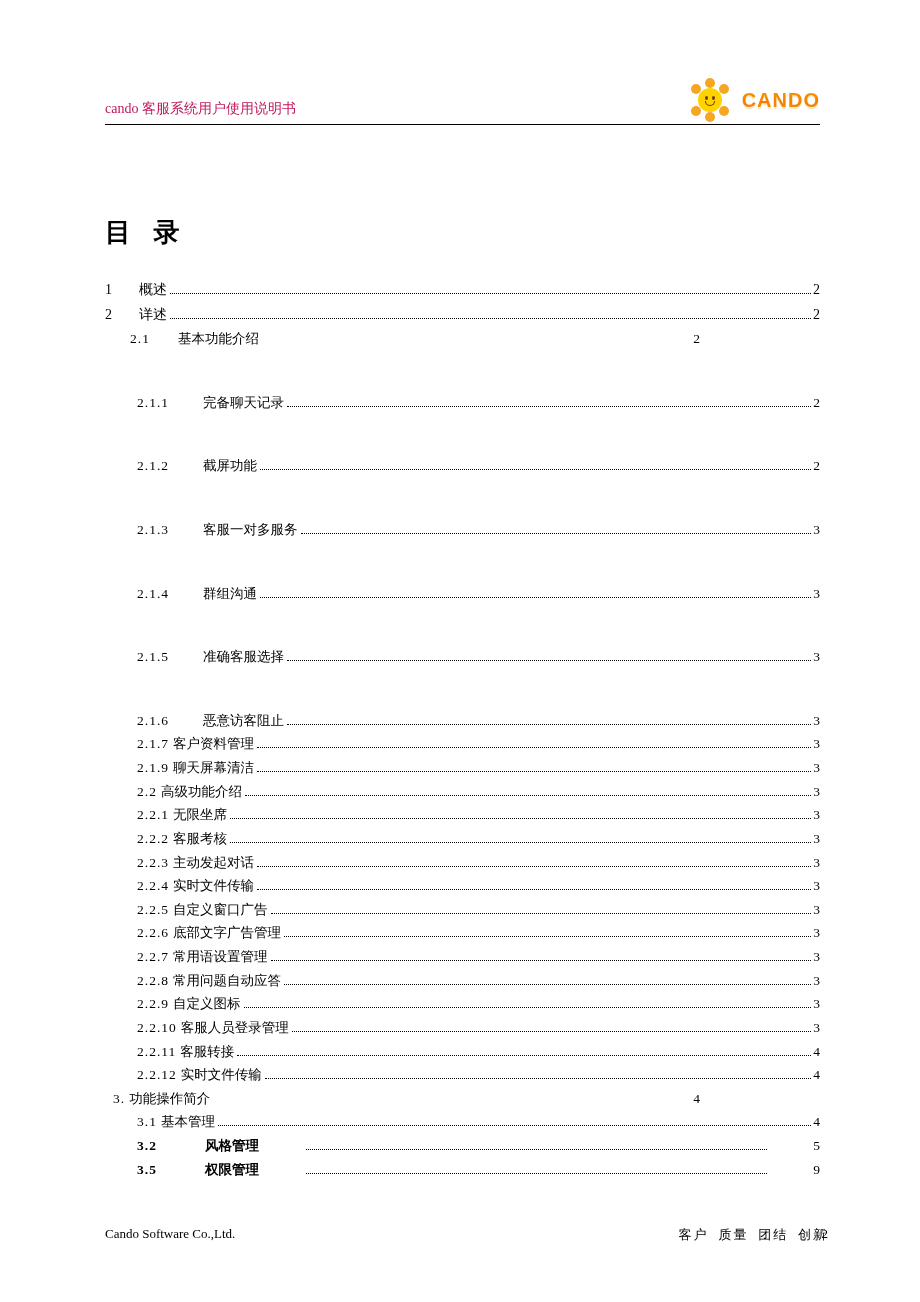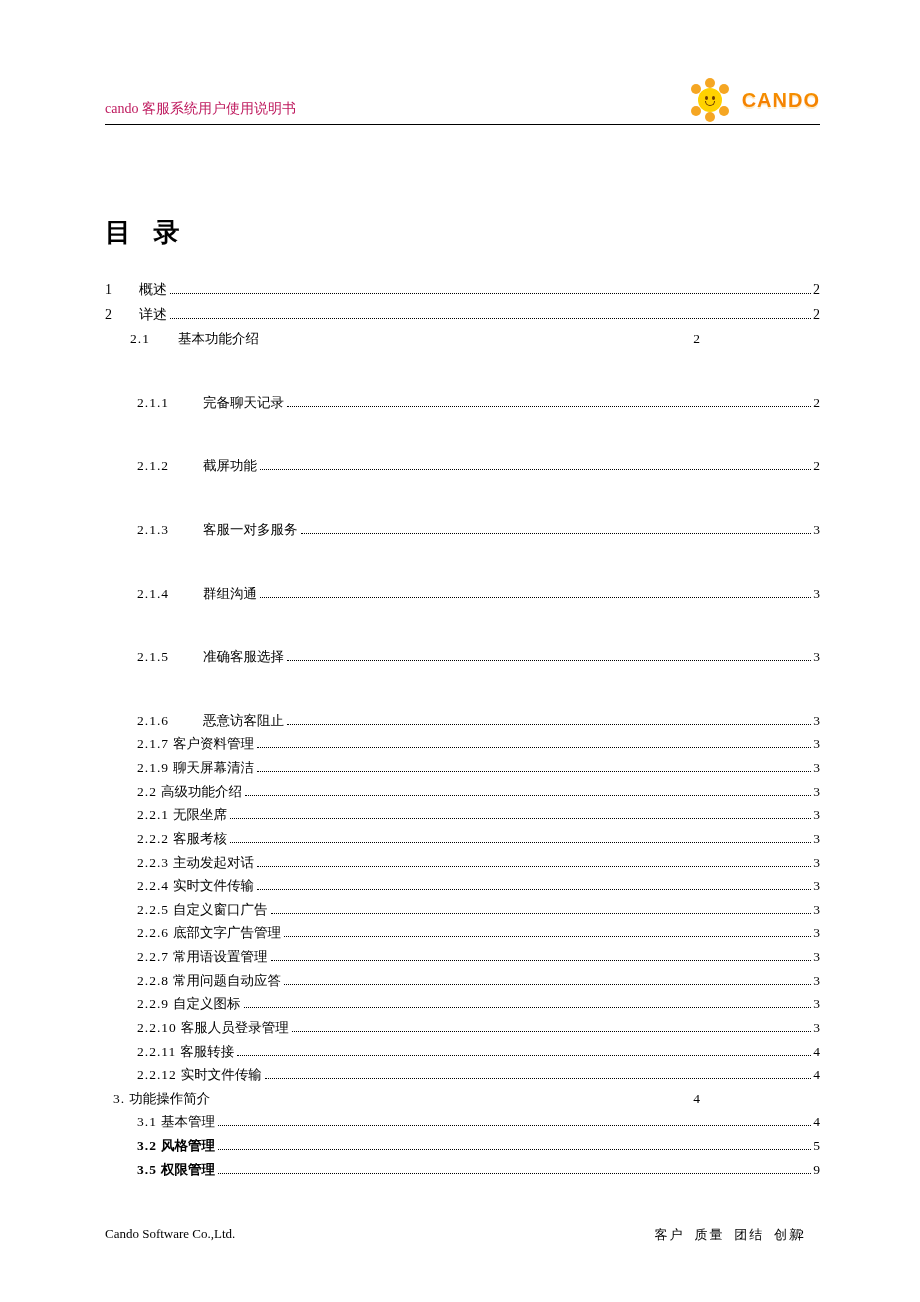--- a/index.html
+++ b/index.html
@@ -128,26 +128,26 @@
   .lvl3 .num { min-width: 62px; display:inline-block; }
   .lvl2 .num { min-width: 44px; display:inline-block; }
   .dashed .leader { border-bottom: none; }
   .dashed .leader::after {
     content: "..........................................................................................................................................";
     letter-spacing: 2px;
     display: block;
     overflow: hidden;
     height: 14px;
   }
-  .bold { font-weight: bold; }
+  .bold { font-weight: bold; gap: 44px; }
   .footer {
     position: absolute;
     bottom: 60px;
     left: 105px;
-    right: 116px;
+    right: 92px;
     display: flex;
     justify-content: space-between;
     font-size: 13px;
     font-family: "Times New Roman", "SimSun", serif;
   }
   .footer .center { position:absolute; left:0; right:0; text-align:right; letter-spacing:2px;font-family:Liberation Mono, monospace;}
   .footer .right { margin-left:auto; }
 </style>
 </head>
 <body>

